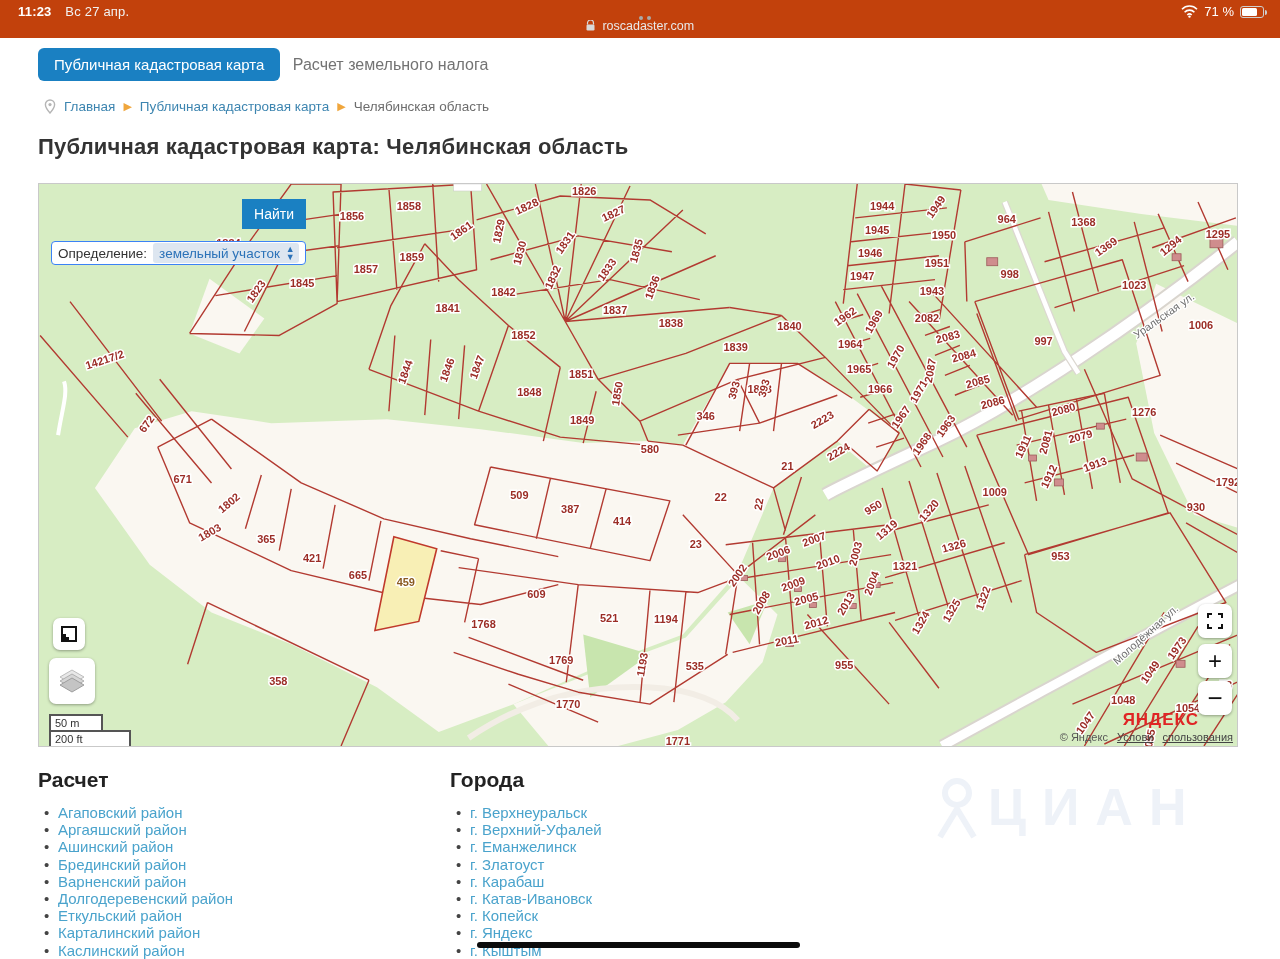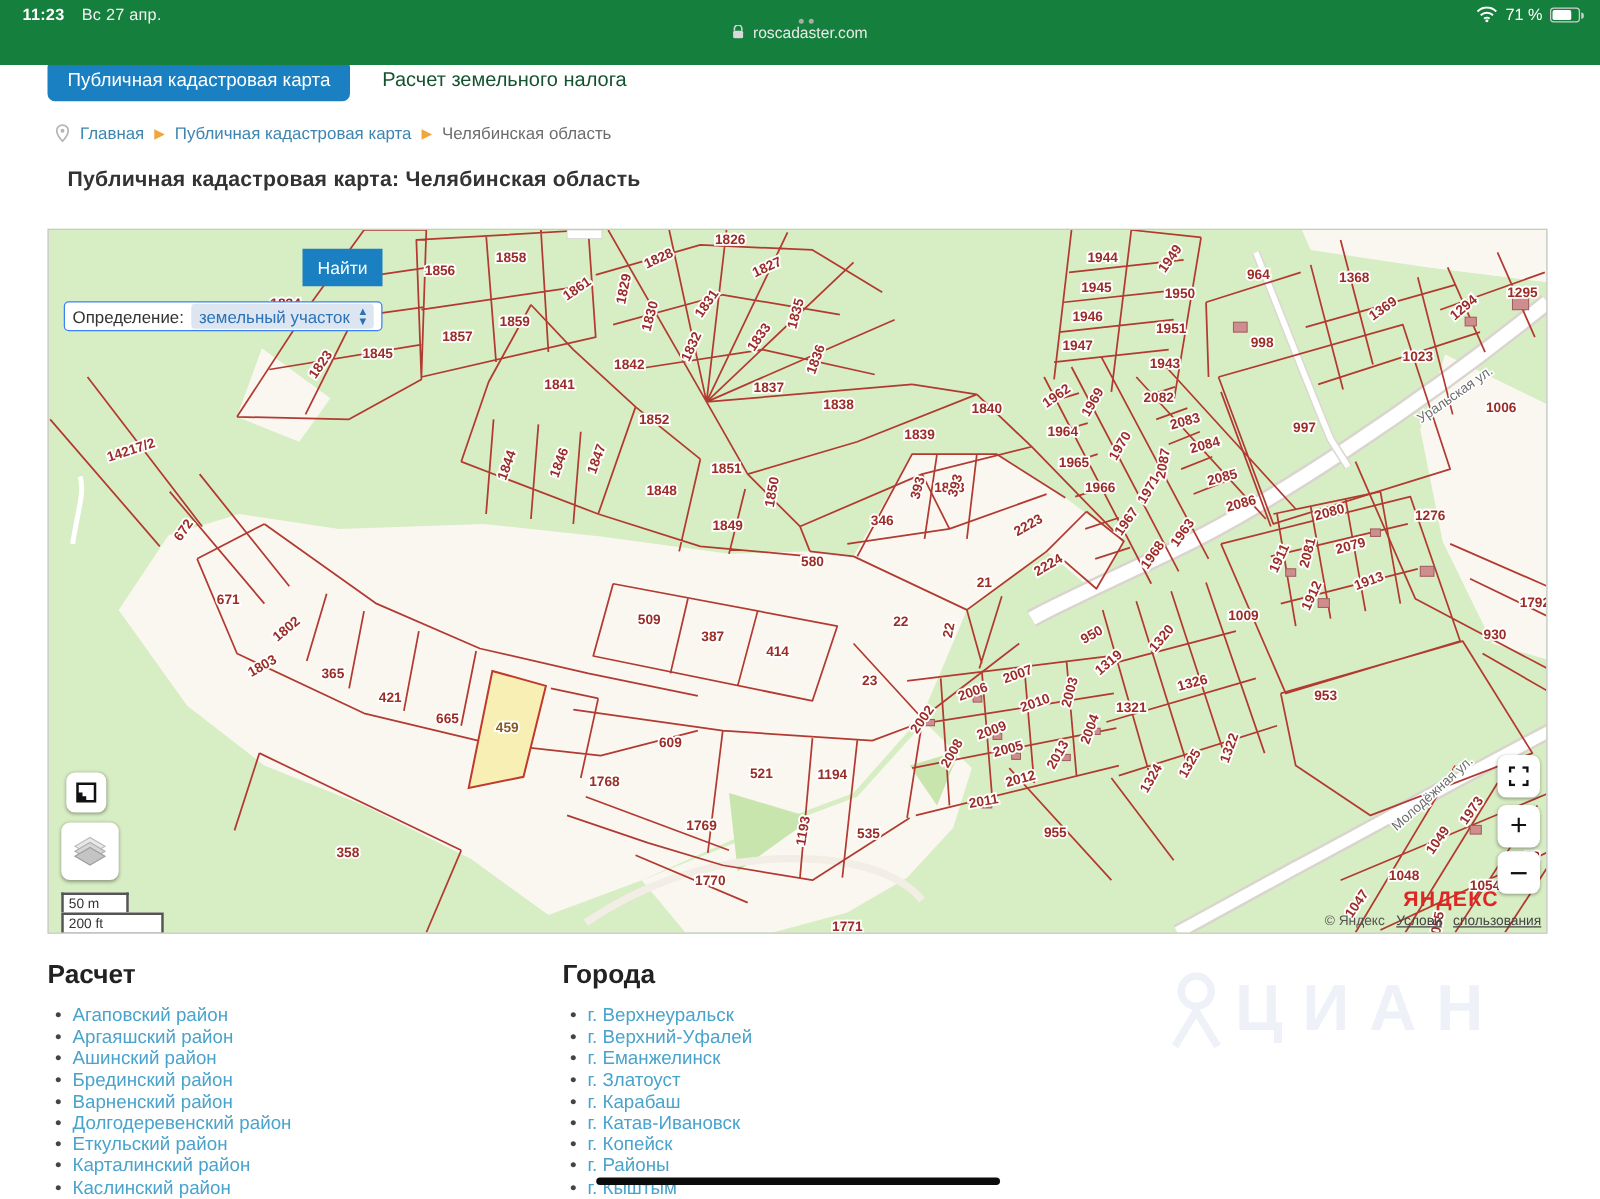--- a/index.html
+++ b/index.html
@@ -1,43 +1,43 @@
 <!DOCTYPE html>
 <html><head>
 <meta charset="utf-8">
 <style>
   * { margin:0; padding:0; box-sizing:border-box; }
   html,body { width:1280px; height:959px; overflow:hidden; background:#fff;
     font-family:"Liberation Sans","DejaVu Sans",sans-serif; }
 
   
-  .statusbar { position:absolute; left:0; top:0; width:1280px; height:52px;
-    background:#15803d; color:#fff; z-index:50; }
+  .statusbar { position:absolute; left:0; top:0; width:1280px; height:38px;
+    background:#c2410c; color:#fff; z-index:50; }
   .sb-left { position:absolute; left:18px; top:4px; font-size:13px; font-weight:bold; letter-spacing:.2px; }
   .sb-date { font-weight:normal; margin-left:10px; color:#f2f2f2; }
   .sb-dots { position:absolute; left:639px; top:6px; }
   .sb-dots i { display:inline-block; width:4px; height:4px; border-radius:50%; background:#a9a9a9; margin-right:4px; }
   .sb-url { position:absolute; left:0; right:0; top:19px; text-align:center; font-size:12.5px; color:#e8e8e8; }
   .sb-url svg { vertical-align:-1px; margin-right:4px; }
   .sb-right { position:absolute; right:16px; top:4px; font-size:13px; display:flex; align-items:center; gap:6px; }
   .batt { position:relative; width:24px; height:12px; border:1px solid #cfcfcf; border-radius:3px; }
   .batt::after { content:""; position:absolute; right:-4px; top:3px; width:2px; height:5px; background:#cfcfcf; border-radius:0 2px 2px 0; }
   .batt i { position:absolute; left:1px; top:1px; bottom:1px; width:70%; background:#fff; border-radius:1.5px; }
 
   
   .page { position:absolute; top:38px; left:0; width:1280px; }
   .tabs { padding:10px 0 0 38px; border-bottom:0; }
   .tab-active { display:inline-block; background:#1a80c2; color:#fff; font-size:15px;
     padding:8px 16px; border-radius:6px; cursor:pointer; }
-  .tab-link { display:inline-block; color:#14532d; font-size:16px; margin-left:21px; cursor:pointer; }
+  .tab-link { display:inline-block; color:#737373; font-size:16px; margin-left:8px; cursor:pointer; }
   .crumbs { padding:18px 0 0 44px; font-size:13.5px; color:#777; display:flex; align-items:center; gap:8px; }
   .crumbs a { color:#3d85b0; text-decoration:none; cursor:pointer; }
   .crumb-sep { color:#f0a63c; font-size:11px; }
   .crumb-cur { color:#6d6d6d; }
-  h1.title { padding:20px 0 0 38px; font-size:17px; color:#333; letter-spacing:.2px;margin-left:16px; }
+  h1.title { padding:20px 0 0 38px; font-size:22px; color:#333; letter-spacing:.2px; }
 
   
   .map-wrap { position:absolute; left:38px; top:183px; width:1200px; height:564px;
     border:1px solid #c9c9c9; background:#d7edc3; overflow:hidden; }
   .map-wrap svg.basemap { position:absolute; left:0; top:0; }
   .plabel { font-size:11px; font-weight:bold; fill:#9b2d26; stroke:#ffffff; stroke-width:3px;
     paint-order:stroke; text-anchor:middle; }
   .street-label { font-size:11px; fill:#6e6e6e; stroke:#fff; stroke-width:2.5px; paint-order:stroke; text-anchor:middle; }
   .hl-label { fill:#8a5a20; }
 
@@ -407,21 +407,21 @@
   <div class="col col-cities">
     <h2>Города</h2>
     <ul>
         <li><a>г. Верхнеуральск</a></li>
         <li><a>г. Верхний-Уфалей</a></li>
         <li><a>г. Еманжелинск</a></li>
         <li><a>г. Златоуст</a></li>
         <li><a>г. Карабаш</a></li>
         <li><a>г. Катав-Ивановск</a></li>
         <li><a>г. Копейск</a></li>
-        <li><a>г. Районы</a></li>
+        <li><a>г. Яндекс</a></li>
         <li><a>г. Кыштым</a></li>
         <li><a>г. Магнитогорск</a></li>
       </ul>
   </div>
 </div>
 
 <div class="watermark">
   <svg width="54" height="64" viewBox="0 0 54 64">
     <circle cx="27" cy="18" r="12" fill="none" stroke="#eef2f8" stroke-width="6"></circle>
     <path d="M10,62 L27,34 L44,62" fill="none" stroke="#eef2f8" stroke-width="6"></path>

